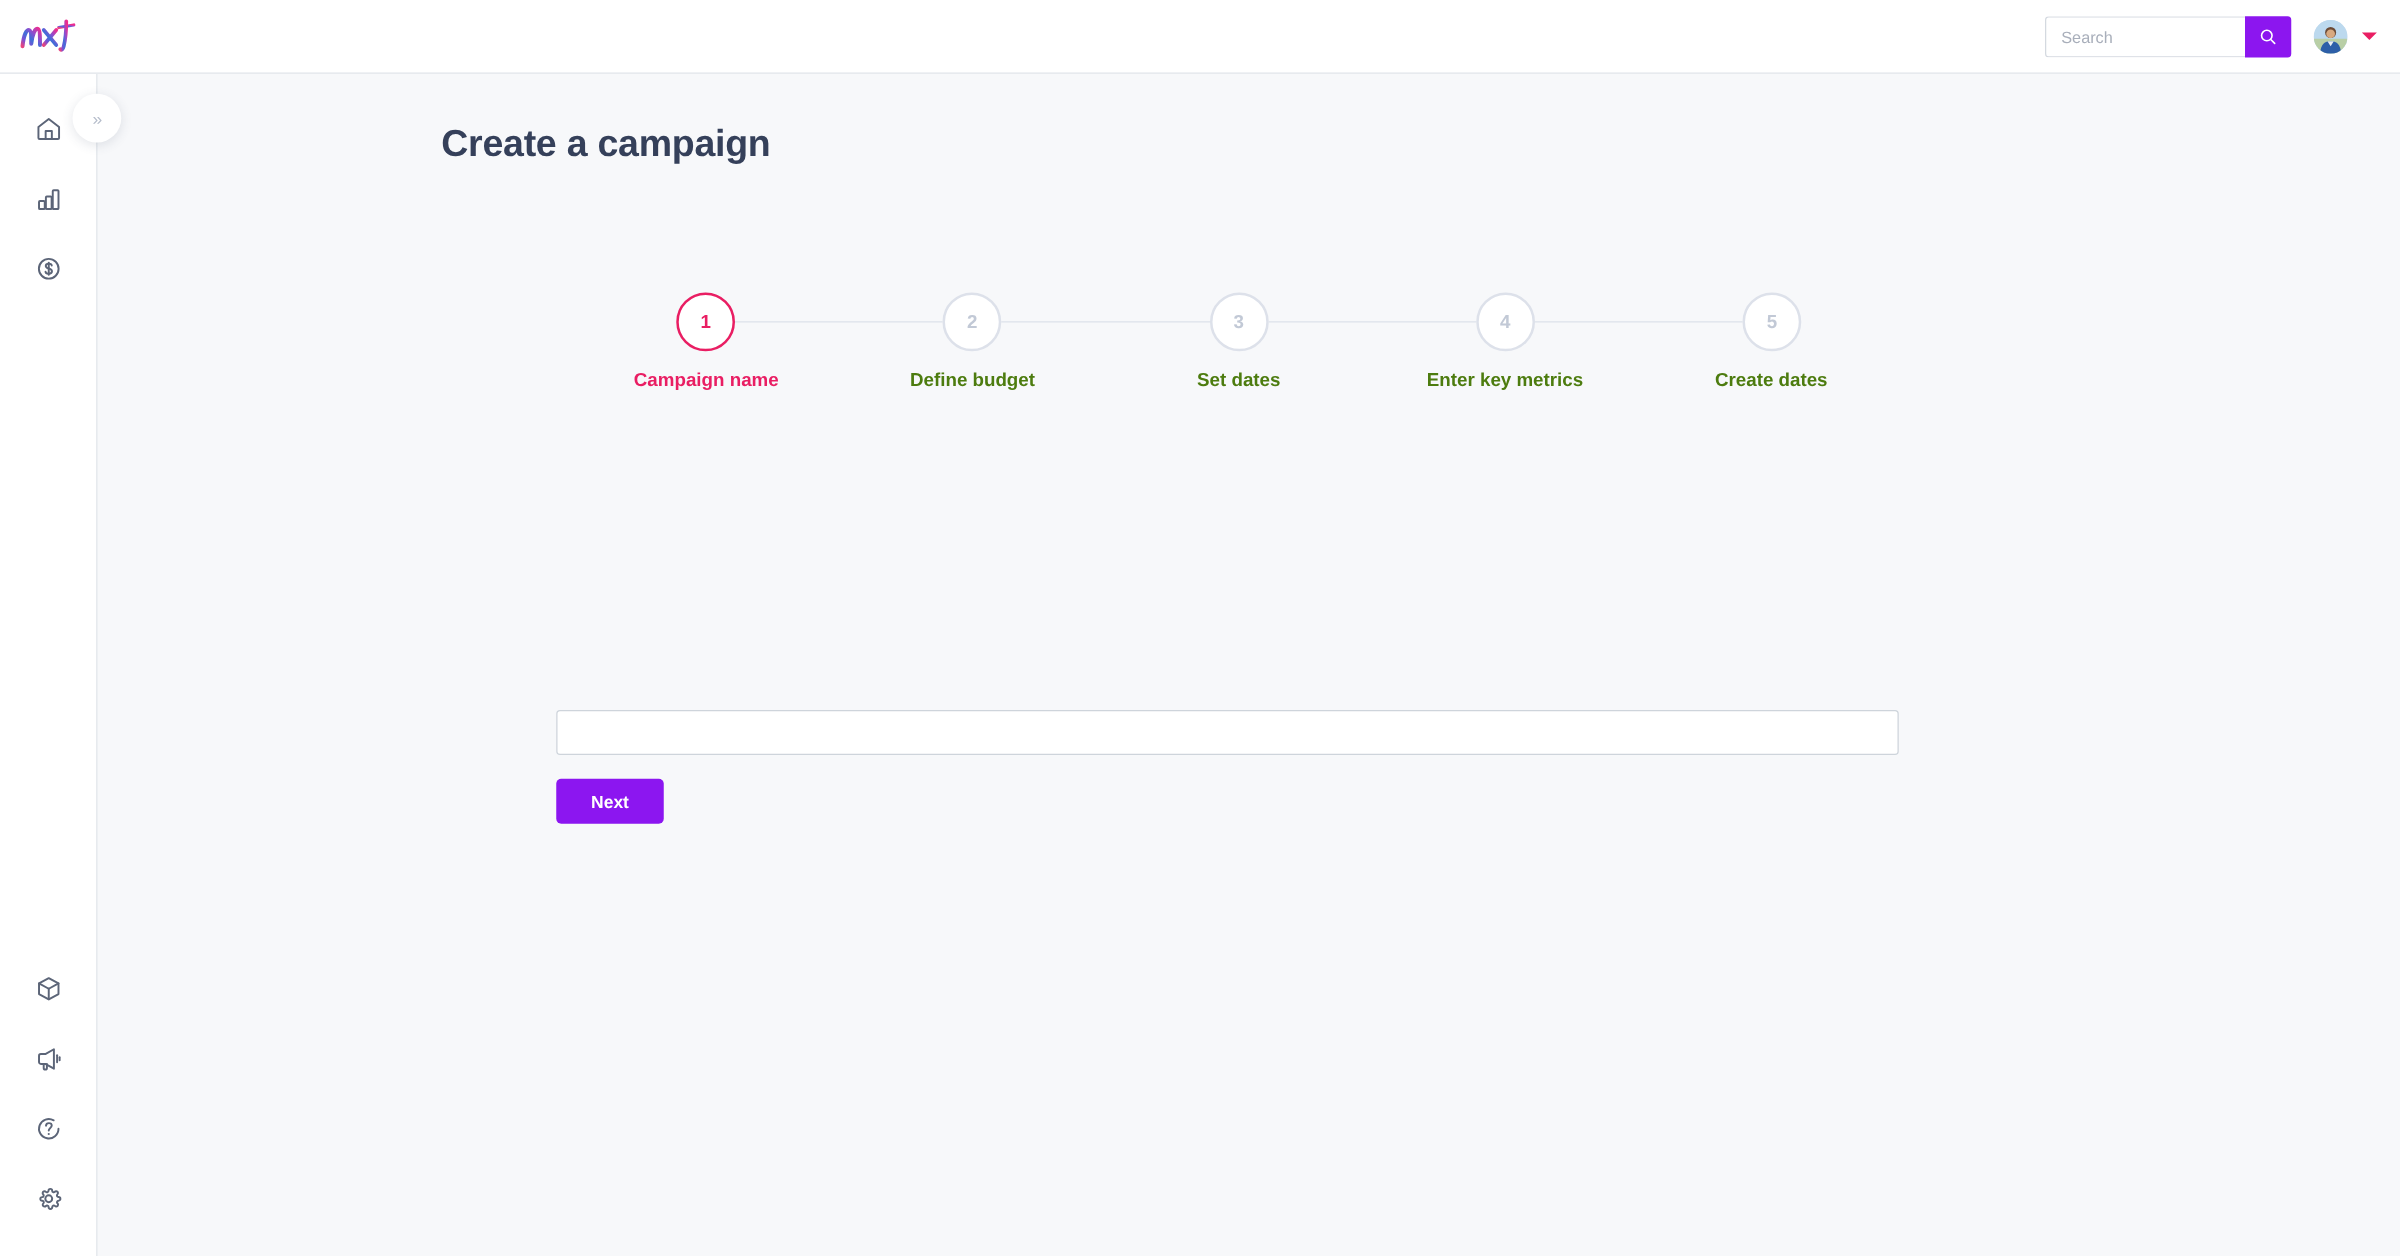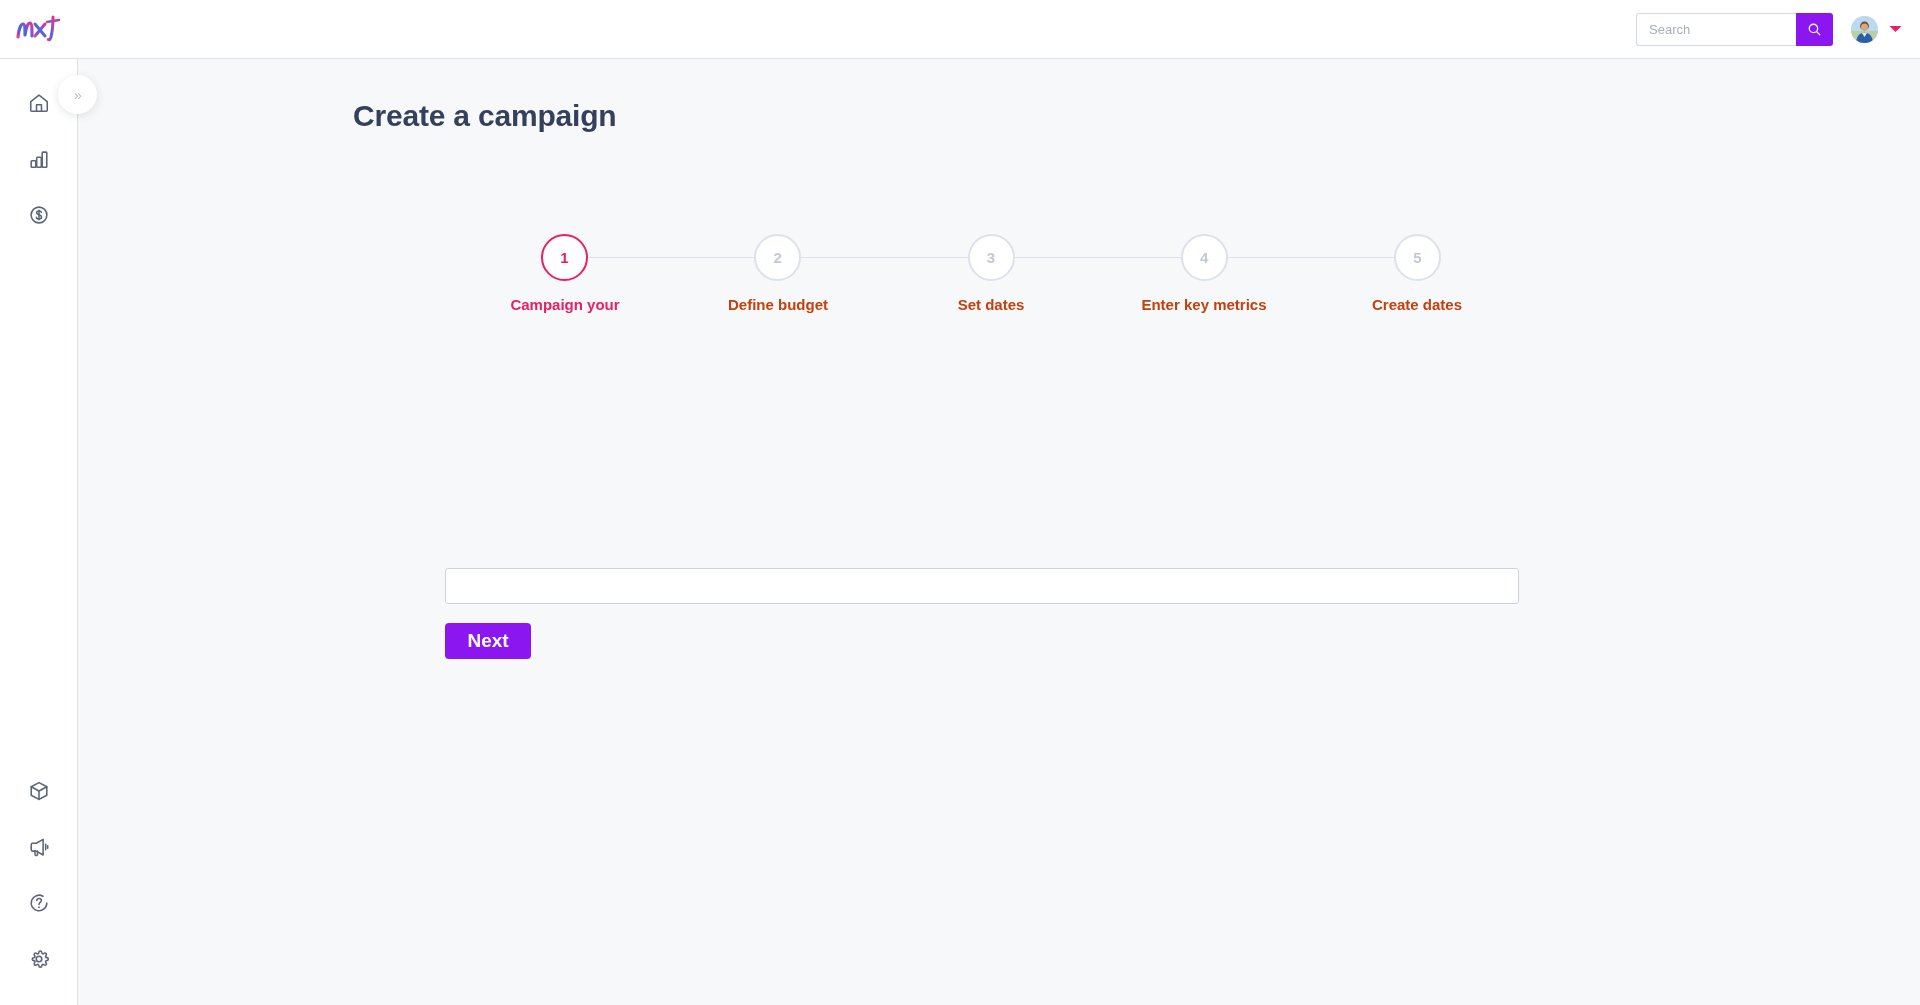--- a/index.html
+++ b/index.html
@@ -215,21 +215,21 @@
   .step-labels {
     position: absolute;
     top: 68px; left: 0;
     width: 900px;
     display: flex;
     justify-content: space-between;
   }
   .step-label {
     font-size: 15px;
     font-weight: bold;
-    color: #c2410c;
+    color: #4d7c0f;
     text-align: center;
     white-space: nowrap;
     cursor: pointer;
   }
   .step-label.active { color: #e91e63; }
   .sl-0 { width: 200px; margin-left: -76px; }
   .sl-1 { width: 200px; }
   .sl-2 { width: 200px; }
   .sl-3 { width: 200px; }
   .sl-4 { width: 200px; margin-right: -76px; }
@@ -263,21 +263,21 @@
     position: absolute;
     top: 564px;
     left: 366px;
     width: 86px;
     height: 36px;
     background: #8c16f0;
     border: none;
     border-radius: 4px;
     color: #ffffff;
     font-family: "Liberation Sans", sans-serif;
-    font-size: 19px;
+    font-size: 14px;
     font-weight: bold;
     cursor: pointer;
   }
 </style>
 </head>
 <body>
 
 <div class="header">
 
   <div class="logo-wrap">
@@ -413,21 +413,21 @@
       <div class="step-node">2</div>
       <div class="step-line"></div>
       <div class="step-node">3</div>
       <div class="step-line"></div>
       <div class="step-node">4</div>
       <div class="step-line"></div>
       <div class="step-node">5</div>
     </div>
 
     <div class="step-labels">
-      <div class="step-label active sl-0">Campaign your</div>
+      <div class="step-label active sl-0">Campaign name</div>
       <div class="step-label sl-1">Define budget</div>
       <div class="step-label sl-2">Set dates</div>
       <div class="step-label sl-3">Enter key metrics</div>
       <div class="step-label sl-4">Create dates</div>
     </div>
 
   </div>
 
 
   <input class="name-input" type="text" placeholder="" style="">

